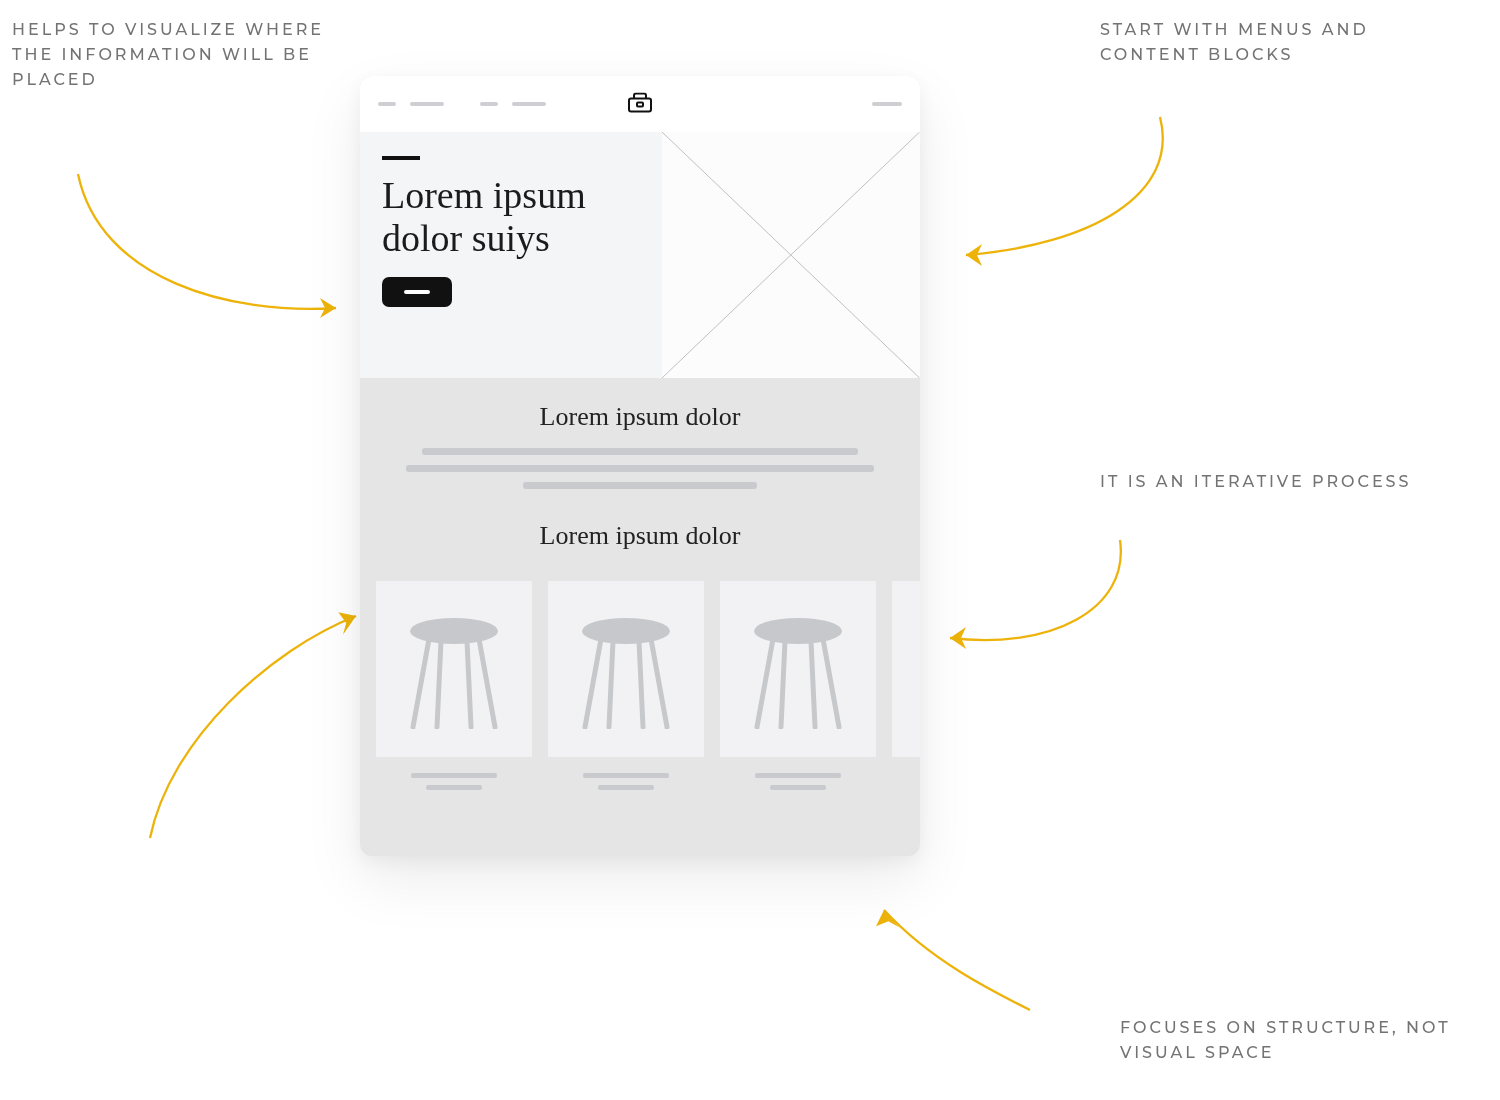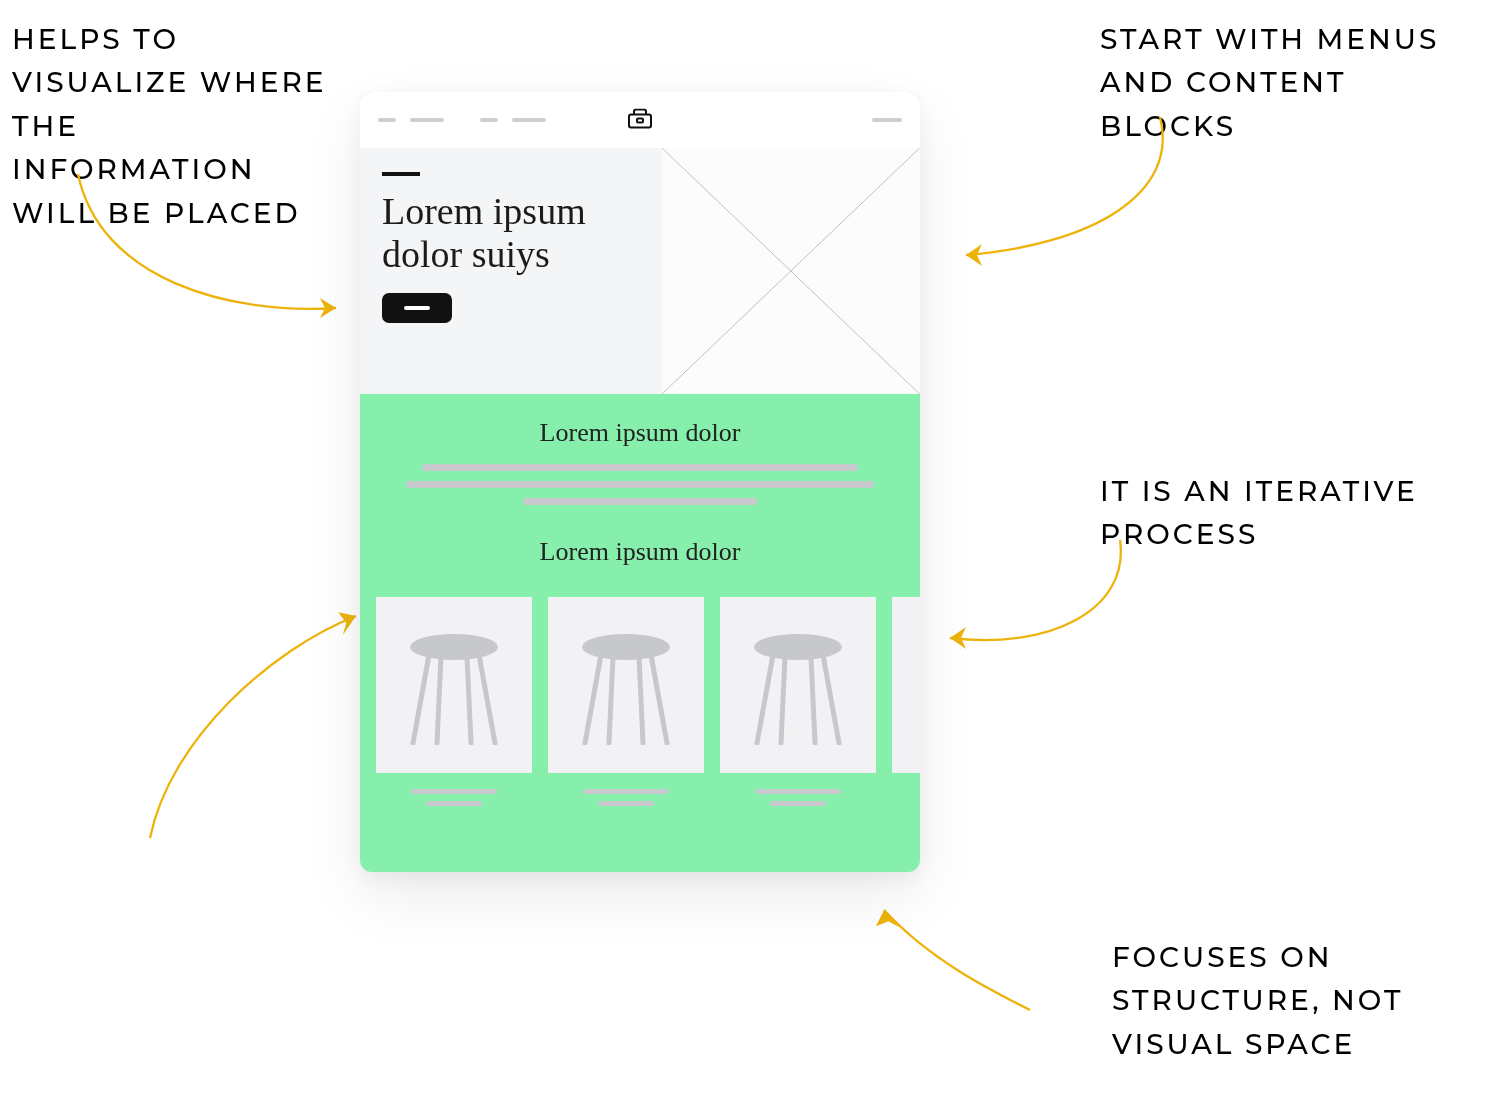--- a/index.html
+++ b/index.html
@@ -1,42 +1,42 @@
 <!DOCTYPE html>
 <html><head>
 <meta charset="utf-8">
 <style>
   * { box-sizing: border-box; margin: 0; padding: 0; }
   html, body { width: 1500px; height: 1100px; background: #fff; font-family: "Montserrat", "Segoe UI", Arial, sans-serif; }
   .stage { position: relative; width: 1500px; height: 1100px; }
 
   .annot {
     position: absolute;
-    color: #000000;
-    font-size: 28px;
+    color: #737373;
+    font-size: 16px;
     letter-spacing: 3px;
     line-height: 1.55;
     font-weight: 500;
     text-transform: uppercase;
   }
   .annot-tl { left: 12px;  top: 18px;  width: 320px; }
   .annot-tr { right: 40px; top: 18px;  width: 360px; }
   .annot-mr { right: 40px; top: 470px; width: 360px; }
   .annot-bl { left: 12px;  bottom: 34px; width: 340px; }
-  .annot-br { right: 48px; bottom: 34px; width: 340px; margin-left: 36px; }
+  .annot-br { right: 40px; bottom: 34px; width: 340px; margin-left: 36px; }
 
   .arrow { position: absolute; pointer-events: none; }
   .arrow path { stroke: #edb30a; stroke-width: 2.3; fill: none; }
   .arrow .head { fill: #edb30a; stroke: none; }
 
   .mock {
     position: absolute;
-    left: 360px; top: 92px;
+    left: 360px; top: 76px;
     width: 560px; height: 780px;
-    background: #86efac;
+    background: #e5e5e5;
     border-radius: 12px;
     box-shadow: 0 24px 60px rgba(0,0,0,0.08), 0 6px 18px rgba(0,0,0,0.05);
     overflow: hidden;
   }
 
   .topbar {
     height: 56px;
     display: flex;
     align-items: center;
     padding: 0 18px;

